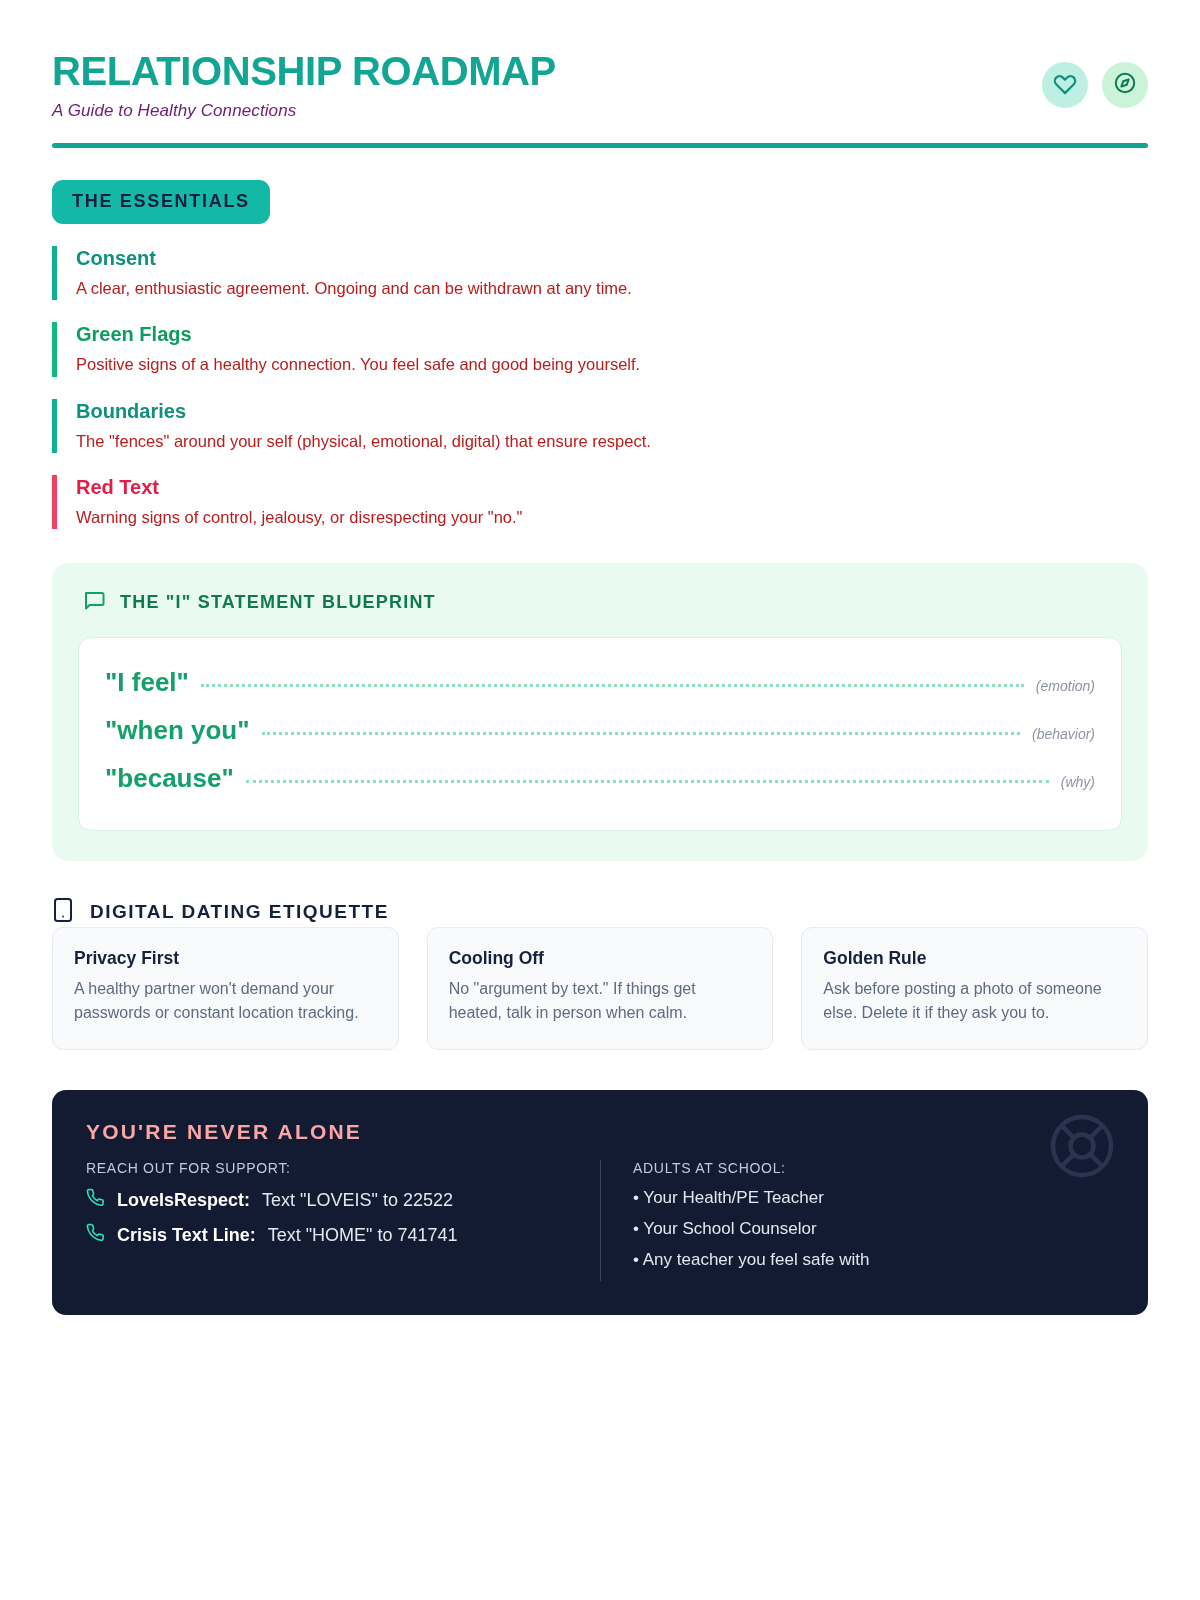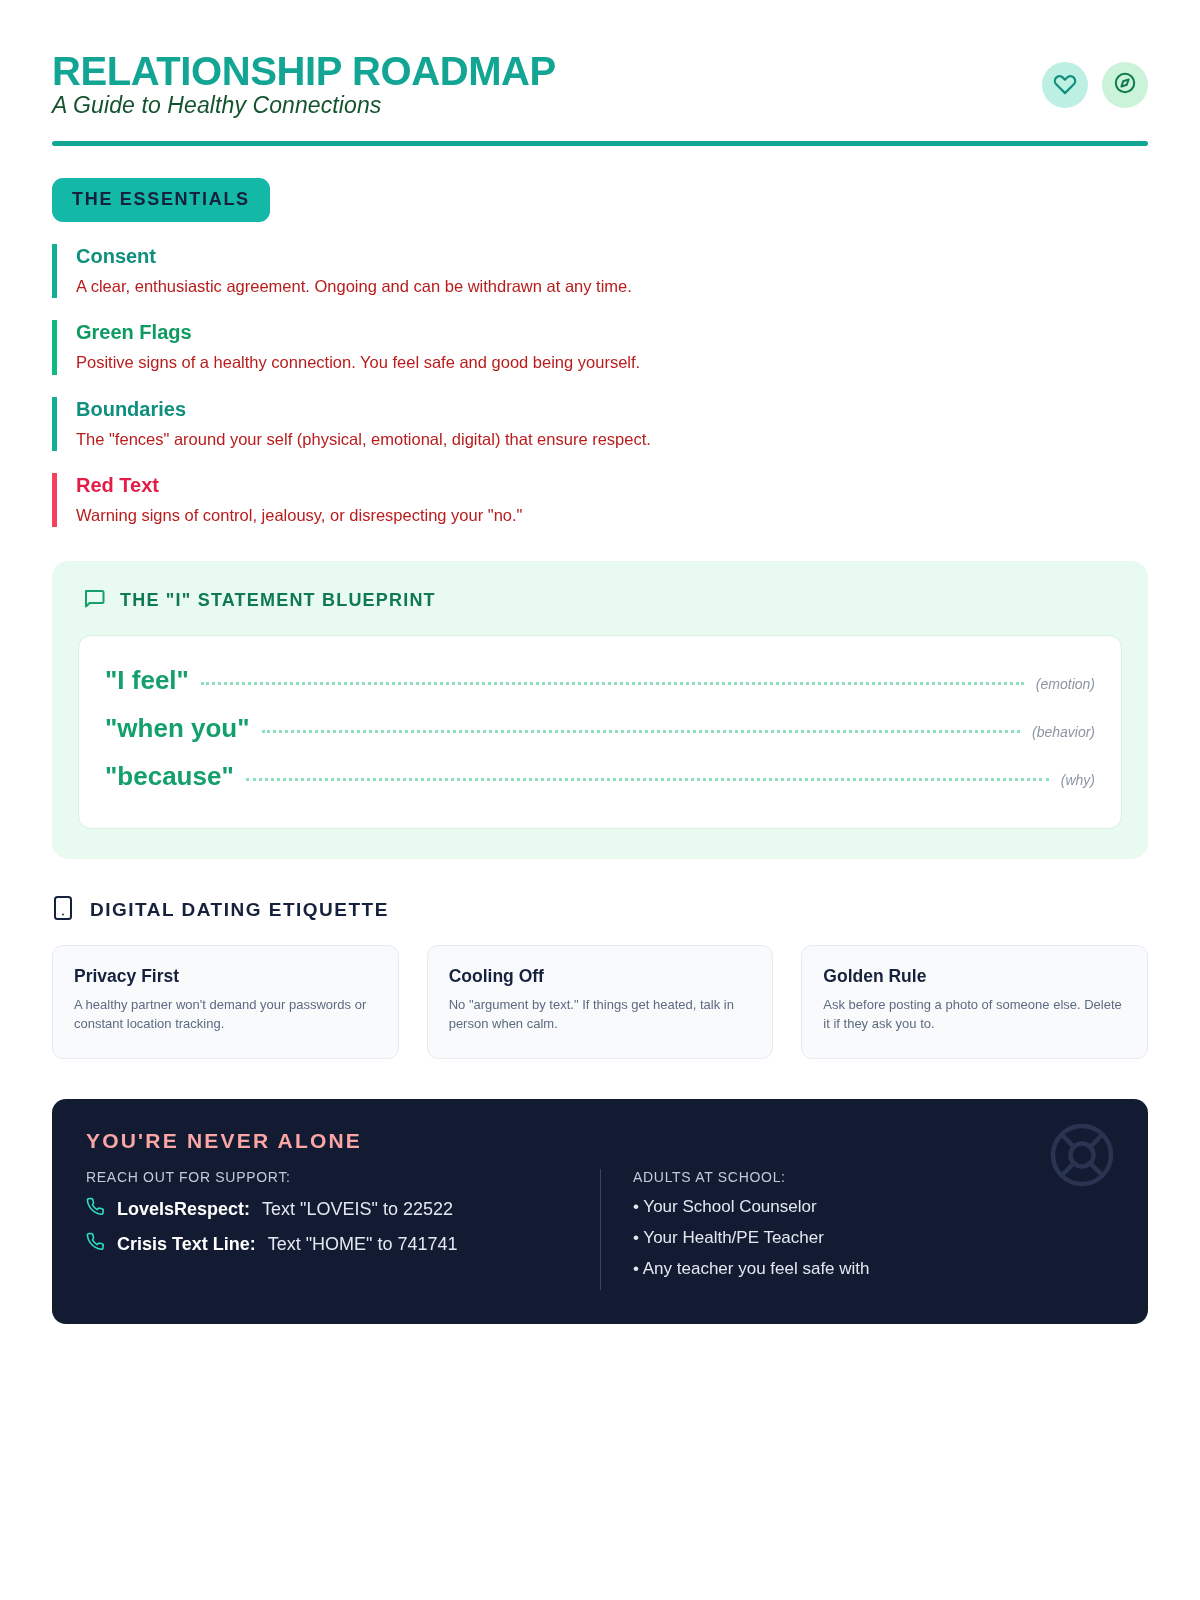--- a/index.html
+++ b/index.html
@@ -28,23 +28,24 @@
   }
   .title-block { padding-top: 4px; }
   .main-title {
     font-size: 40px;
     font-weight: 900;
     letter-spacing: -0.4px;
     color: #12a594;
     line-height: 1.06;
   }
   .subtitle {
-    font-size: 23px;
+    margin-top: 9px;
+    font-size: 17px;
     font-style: italic;
-    color: #14532d;
+    color: #701a75;
     letter-spacing: 0.1px;
   }
   .header-icons { display: flex; gap: 14px; padding-top: 16px; }
   .icon-badge {
     width: 46px; height: 46px;
     border-radius: 50%;
     display: flex; align-items: center; justify-content: center;
   }
   .icon-badge.mint { background: #bdf0e2; }
   .icon-badge.green { background: #caf3d9; }
@@ -156,39 +157,38 @@
     align-items: center;
     gap: 16px;
   }
   .etiquette-head .label {
     font-size: 19px;
     font-weight: 800;
     letter-spacing: 1.5px;
     color: #16213d;
   }
   .etiquette-cards {
-    margin-top: 20px;
     display: grid;
     grid-template-columns: repeat(3, 1fr);
     gap: 28px;
   }
   .etq-card {
     background: #f9fafc;
     border: 1.5px solid #e6eaf1;
     border-radius: 11px;
     padding: 20px 21px 24px;
   }
   .etq-card h4 {
     font-size: 17.5px;
     font-weight: 700;
     color: #16213d;
     margin-bottom: 8px;
   }
   .etq-card p {
-    font-size: 13px;
+    font-size: 16px;
     line-height: 1.5;
     color: #5d6b82;
   }
 
   
   .support {
     margin-top: 40px;
     background: #121b31;
     border-radius: 14px;
     padding: 30px 34px 34px;
@@ -391,20 +391,20 @@
               <path d="M21.5 16.9v2.9a2 2 0 0 1-2.2 2 19.6 19.6 0 0 1-8.5-3 19.3 19.3 0 0 1-6-6 19.6 19.6 0 0 1-3-8.6 2 2 0 0 1 2-2.2h2.9a2 2 0 0 1 2 1.7c.13.98.36 1.93.7 2.85a2 2 0 0 1-.45 2.1L8.1 9.9a16 16 0 0 0 6 6l1.2-1.2a2 2 0 0 1 2.1-.45c.92.34 1.87.57 2.85.7a2 2 0 0 1 1.7 2z"></path>
             </svg>
           </span>
           <span class="hotline-name">Crisis Text Line:</span>
           <span class="hotline-action">Text "HOME" to 741741</span>
         </div>
       </div>
 
       <div class="support-col right">
         <div class="col-label">ADULTS AT SCHOOL:</div>
+        <div class="adult-item">• Your Health/PE Teacher</div>
         <div class="adult-item">• Your School Counselor</div>
-        <div class="adult-item">• Your Health/PE Teacher</div>
         <div class="adult-item">• Any teacher you feel safe with</div>
       </div>
     </div>
   </div>
 
 </div>
 
 </body></html>

